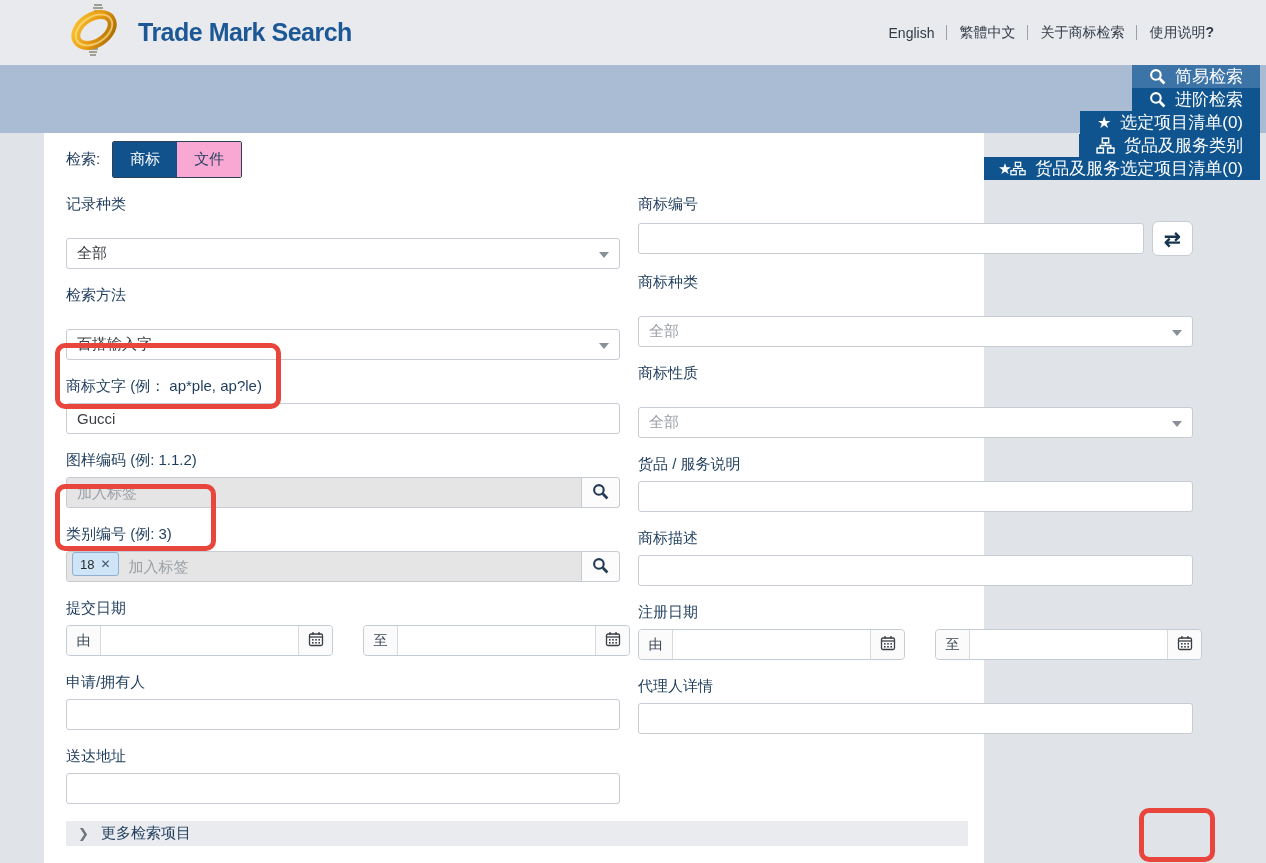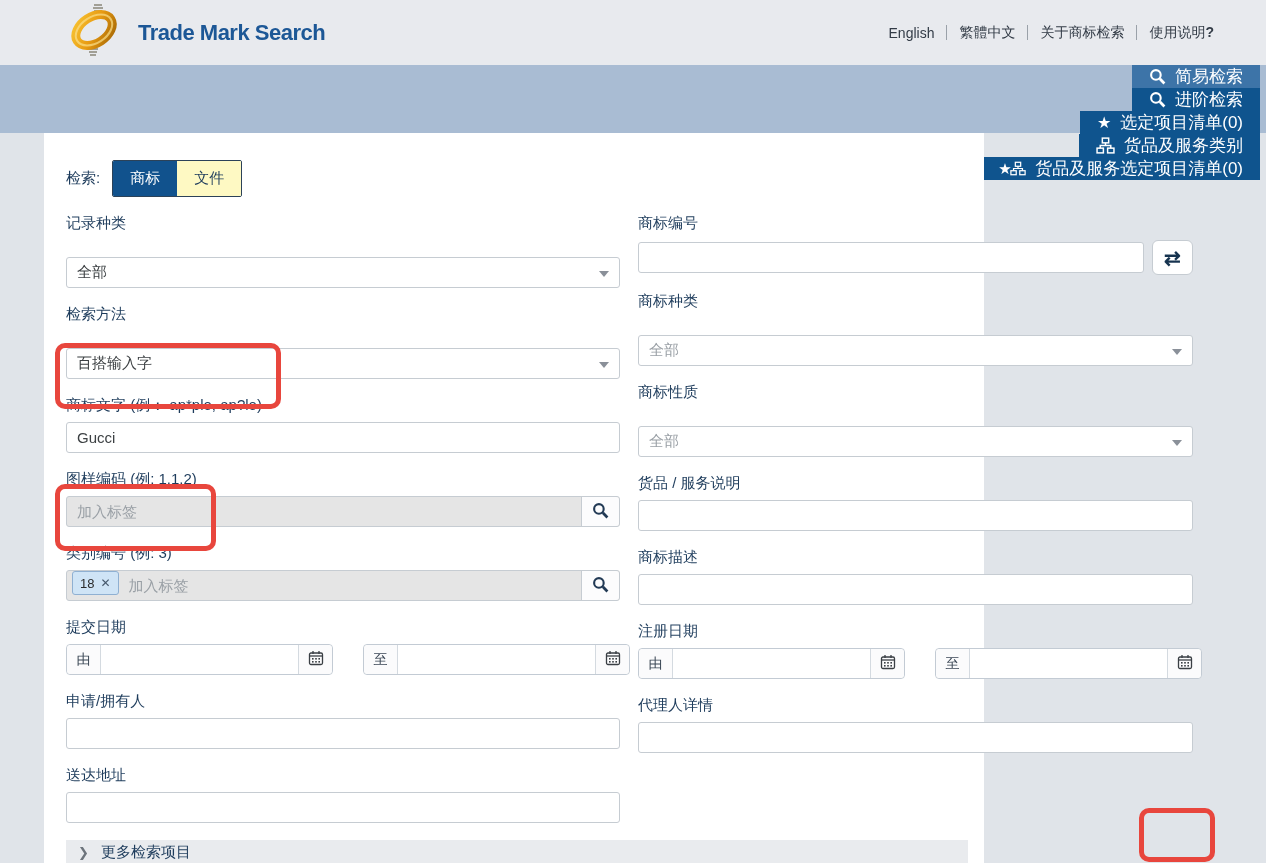--- a/index.html
+++ b/index.html
@@ -11,21 +11,21 @@
     position:relative; overflow:hidden;
     color:#1e3c5c;
   }
   
   .header {
     height:65px; background:#e8eaee;
     display:flex; align-items:center; justify-content:space-between;
     padding:0 40px 0 64px;
   }
   .brand { display:flex; align-items:center; gap:12px; }
-  .brand-title { font-size:22px; font-weight:bold; color:#1c5796; letter-spacing:-0.5px; }
+  .brand-title { font-size:25px; font-weight:bold; color:#1c5796; letter-spacing:-0.5px; }
   .header-links { display:flex; align-items:center; font-size:14px; color:#323b46; }
   .header-links .hlink { padding:0 12px; cursor:pointer; white-space:nowrap; }
   .hsep { width:1px; height:15px; background:#9aa1a9; }
   .qmark { font-weight:bold; }
   
   .navstrip {
     height:68px; background:#a9bcd3;
     display:flex; align-items:flex-end; padding-left:51px;flex-direction:column;
   }
   .tab {
@@ -35,30 +35,30 @@
   }
   .tab.active { background:#3d74a8; }
   .tab .ticon { display:flex; align-items:center; }
   .star-glyph { font-size:16px; line-height:1; }
   .star-overlay { position:relative; width:26px; height:18px; }
   .star-overlay .star-part { position:absolute; left:-2px; top:0px; font-size:15px; }
   .star-overlay svg { position:absolute; right:0; top:1px; }
   
   .panel {
     position:absolute; left:44px; top:133px; width:940px; height:730px;
-    background:#fff; padding:27px 16px 0 22px;
+    background:#fff; padding:8px 16px 0 22px;
   }
   
   .toggle-row { display:flex; align-items:center; margin-bottom:17px; }
   .toggle-label { font-size:15px; margin-right:12px; }
   .toggle-group {
     display:flex; border:1px solid #2c4258; border-radius:2px; overflow:hidden;
   }
   .toggle-opt {
-    font-size:15px; padding:8px 17px; cursor:pointer; background:#fef9c3; color:#1e3c5c;
+    font-size:15px; padding:8px 17px; cursor:pointer; background:#f9a8d4; color:#1e3c5c;
   }
   .toggle-opt.sel { background:#11528d; color:#fff; }
   
   .cols { display:flex; gap:18px; }
   .col-l { width:554px; }
   .col-r { width:555px; }
   .field { margin-bottom:17px; }
   .flabel { font-size:15px; color:#1e3c5c; margin-bottom:7px; }
   .ctrl {
     height:31px; border:1px solid #c6ccd2; border-radius:3px; background:#fff;

